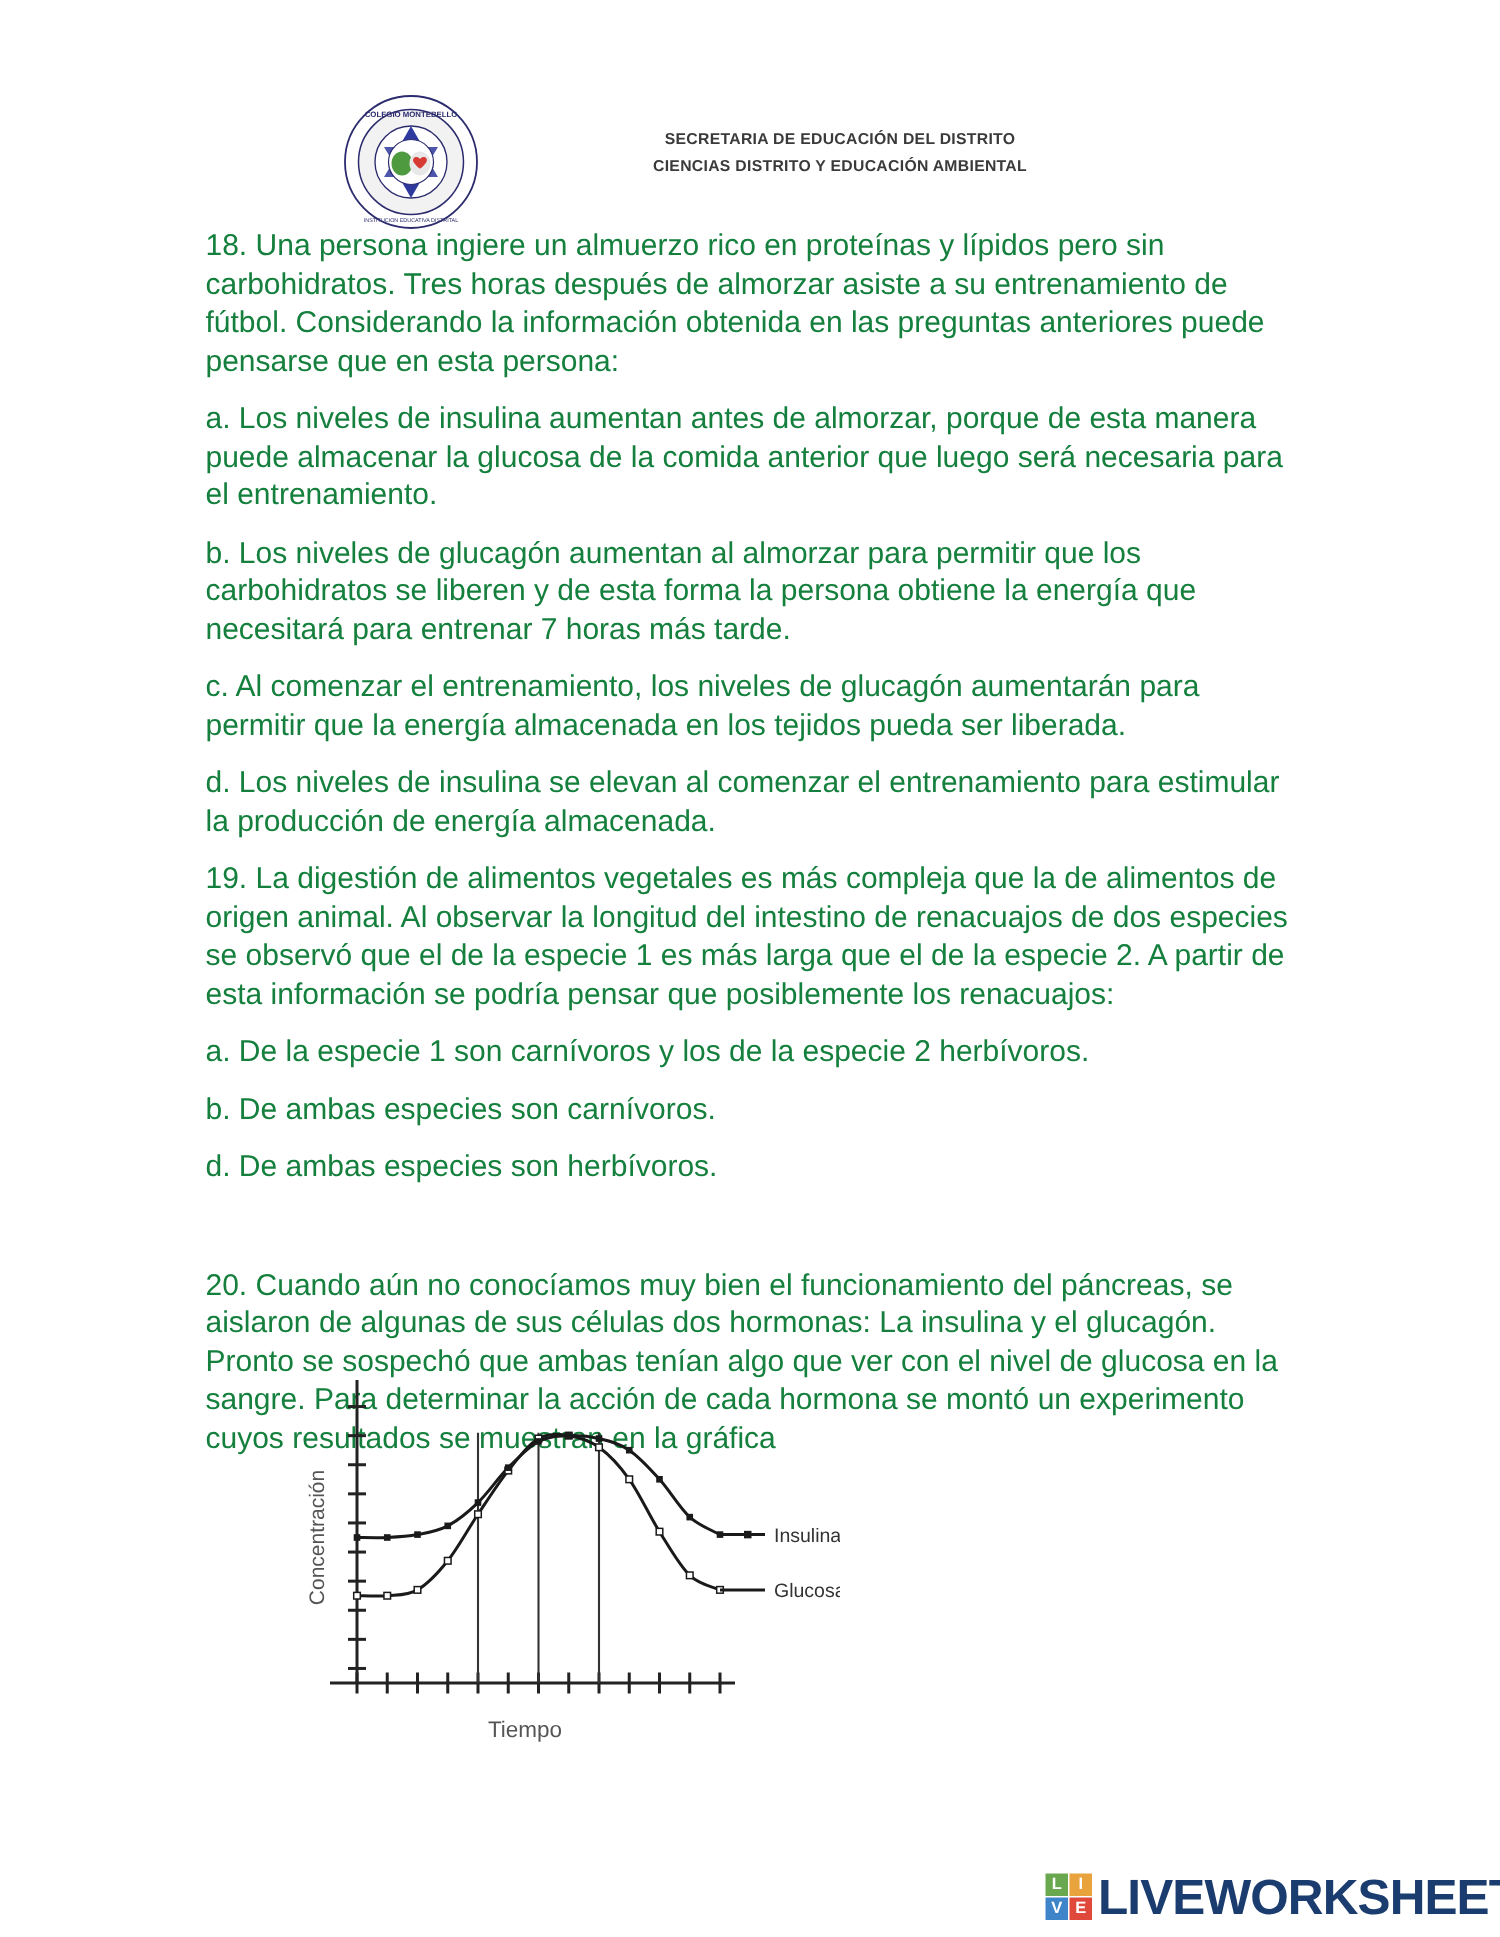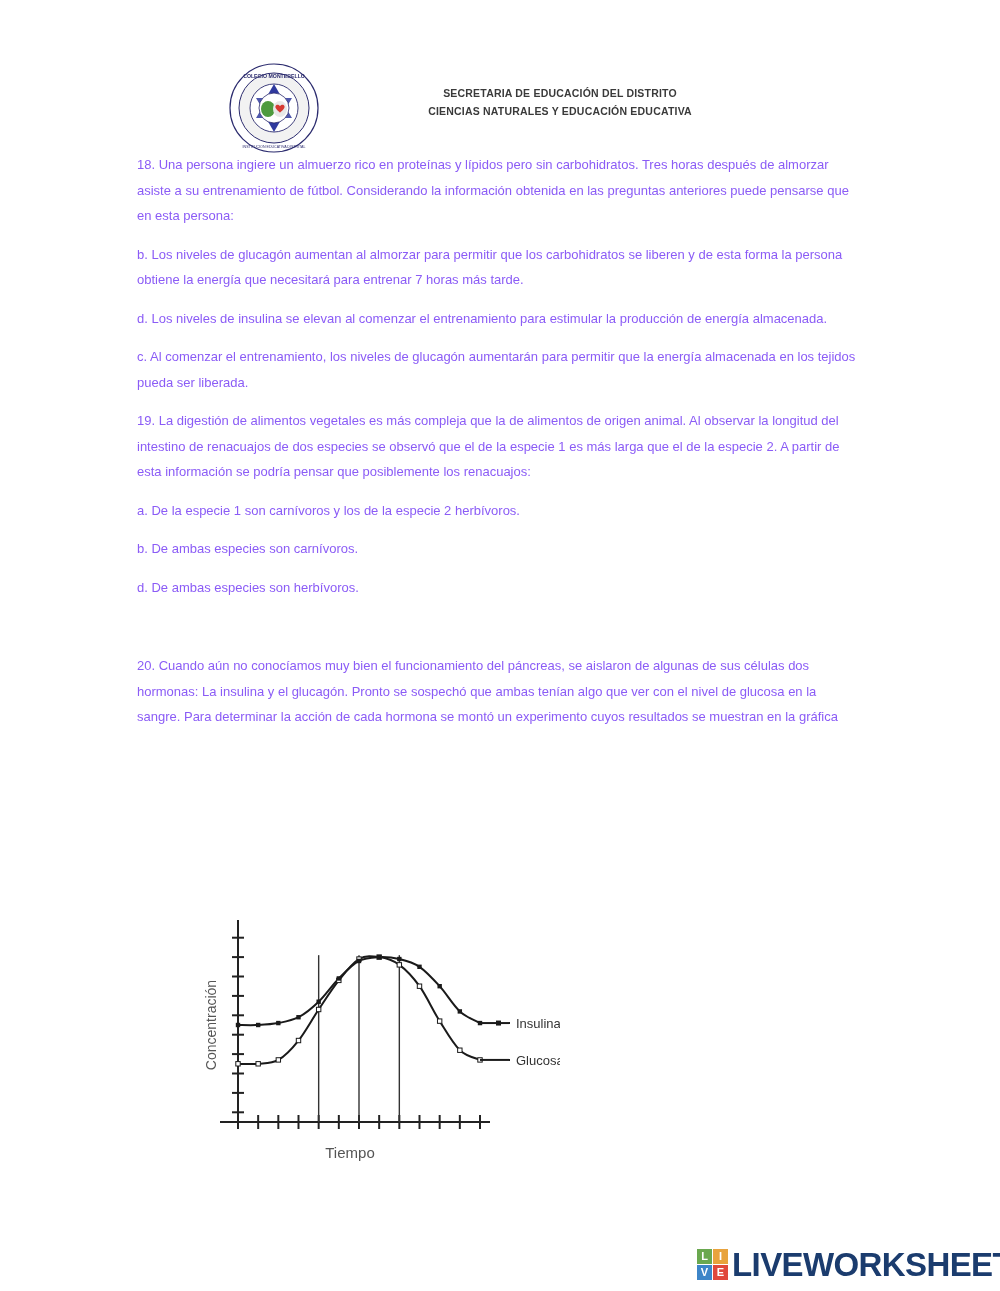--- a/index.html
+++ b/index.html
@@ -39,23 +39,23 @@
   .header-text div { white-space: nowrap; text-align: center; }
 
   
   .content {
     position: absolute;
     left: 137px;
     top: 152px;
     width: 724px;
   }
   .para {
-    font-size: 13px;
+    font-size: 20px;
     line-height: 25.5px;
-    color: #8b5cf6;
+    color: #15803d;
     margin: 0 0 13px 0;
     text-align: left;
   }
   .spacer-block { height: 40px; }
 
   
   .chart-wrap {
     position: absolute;
     left: 190px;
     top: 900px;
@@ -114,29 +114,30 @@
     <ellipse cx="40" cy="47" rx="7" ry="8" fill="#4e9a3e"></ellipse>
     <ellipse cx="52" cy="47" rx="7" ry="8" fill="#e8e8e8"></ellipse>
     <path d="M52 44 c-2.5 -3 -6 -0.5 -4 2.5 c1.3 2 4 4 4 4 s2.7 -2 4 -4 c2 -3 -1.5 -5.5 -4 -2.5 z" fill="#d63a32"></path>
     <text x="46" y="16" font-size="5.2" font-family="Liberation Sans, sans-serif" font-weight="bold" fill="#2b2b6e" text-anchor="middle">COLEGIO MONTEBELLO</text>
     <text x="46" y="86" font-size="3.6" font-family="Liberation Sans, sans-serif" fill="#2b2b6e" text-anchor="middle">INSTITUCION EDUCATIVA DISTRITAL</text>
   </svg>
 </div>
 
 <div class="header-text">
   <div>SECRETARIA DE EDUCACIÓN DEL DISTRITO</div>
-  <div>CIENCIAS NATURALES Y EDUCACIÓN EDUCATIVA</div>
+  <div>CIENCIAS DISTRITO Y EDUCACIÓN AMBIENTAL</div>
 </div>
 
 <div class="content">
 
   <p class="para">18. Una persona ingiere un almuerzo rico en proteínas y lípidos pero sin carbohidratos. Tres horas después de almorzar asiste a su entrenamiento de fútbol. Considerando la información obtenida en las preguntas anteriores puede pensarse que en esta persona:</p>
+  <p class="para">a. Los niveles de insulina aumentan antes de almorzar, porque de esta manera puede almacenar la glucosa de la comida anterior que luego será necesaria para el entrenamiento.</p>
   <p class="para">b. Los niveles de glucagón aumentan al almorzar para permitir que los carbohidratos se liberen y de esta forma la persona obtiene la energía que necesitará para entrenar 7 horas más tarde.</p>
+  <p class="para">c. Al comenzar el entrenamiento, los niveles de glucagón aumentarán para permitir que la energía almacenada en los tejidos pueda ser liberada.</p>
   <p class="para">d. Los niveles de insulina se elevan al comenzar el entrenamiento para estimular la producción de energía almacenada.</p>
-  <p class="para">c. Al comenzar el entrenamiento, los niveles de glucagón aumentarán para permitir que la energía almacenada en los tejidos pueda ser liberada.</p>
 
   <p class="para">19. La digestión de alimentos vegetales es más compleja que la de alimentos de origen animal. Al observar la longitud del intestino de renacuajos de dos especies se observó que el de la especie 1 es más larga que el de la especie 2. A partir de esta información se podría pensar que posiblemente los renacuajos:</p>
   <p class="para">a. De la especie 1 son carnívoros y los de la especie 2 herbívoros.</p>
   <p class="para">b. De ambas especies son carnívoros.</p>
   <p class="para">d. De ambas especies son herbívoros.</p>
 
   <div class="spacer-block"></div>
 
   <p class="para">20. Cuando aún no conocíamos muy bien el funcionamiento del páncreas, se aislaron de algunas de sus células dos hormonas: La insulina y el glucagón. Pronto se sospechó que ambas tenían algo que ver con el nivel de glucosa en la sangre. Para determinar la acción de cada hormona se montó un experimento cuyos resultados se muestran en la gráfica</p>
 </div>

